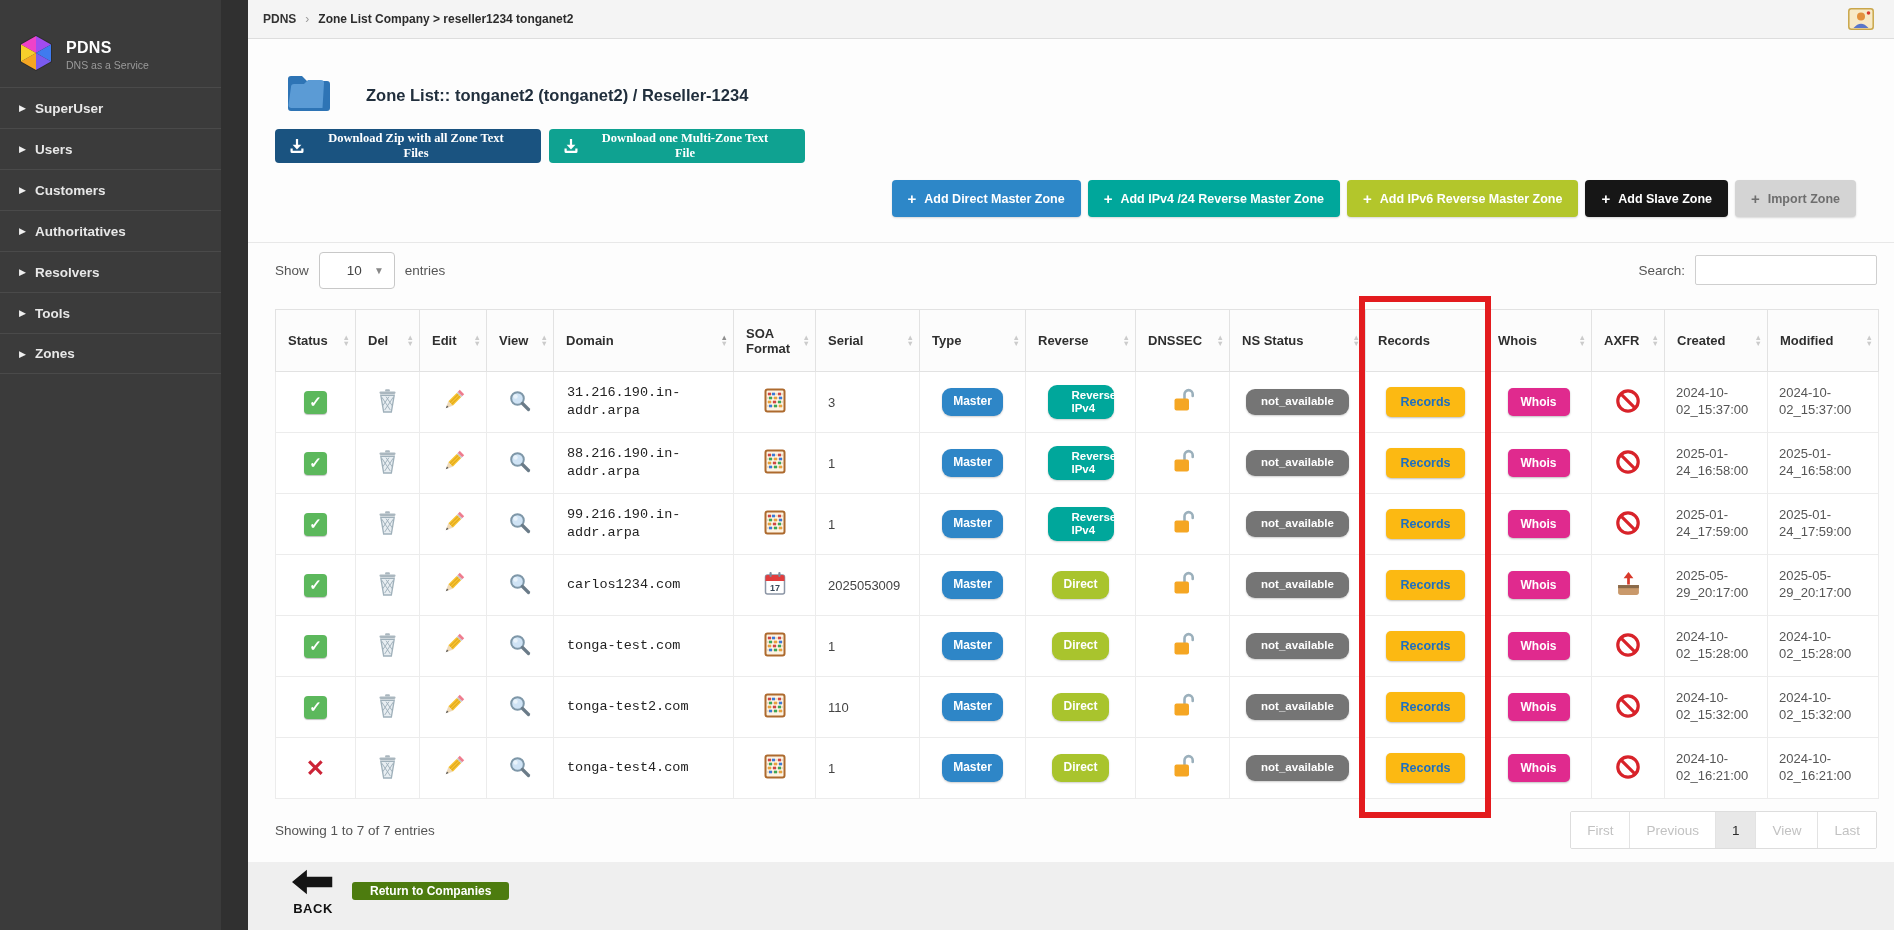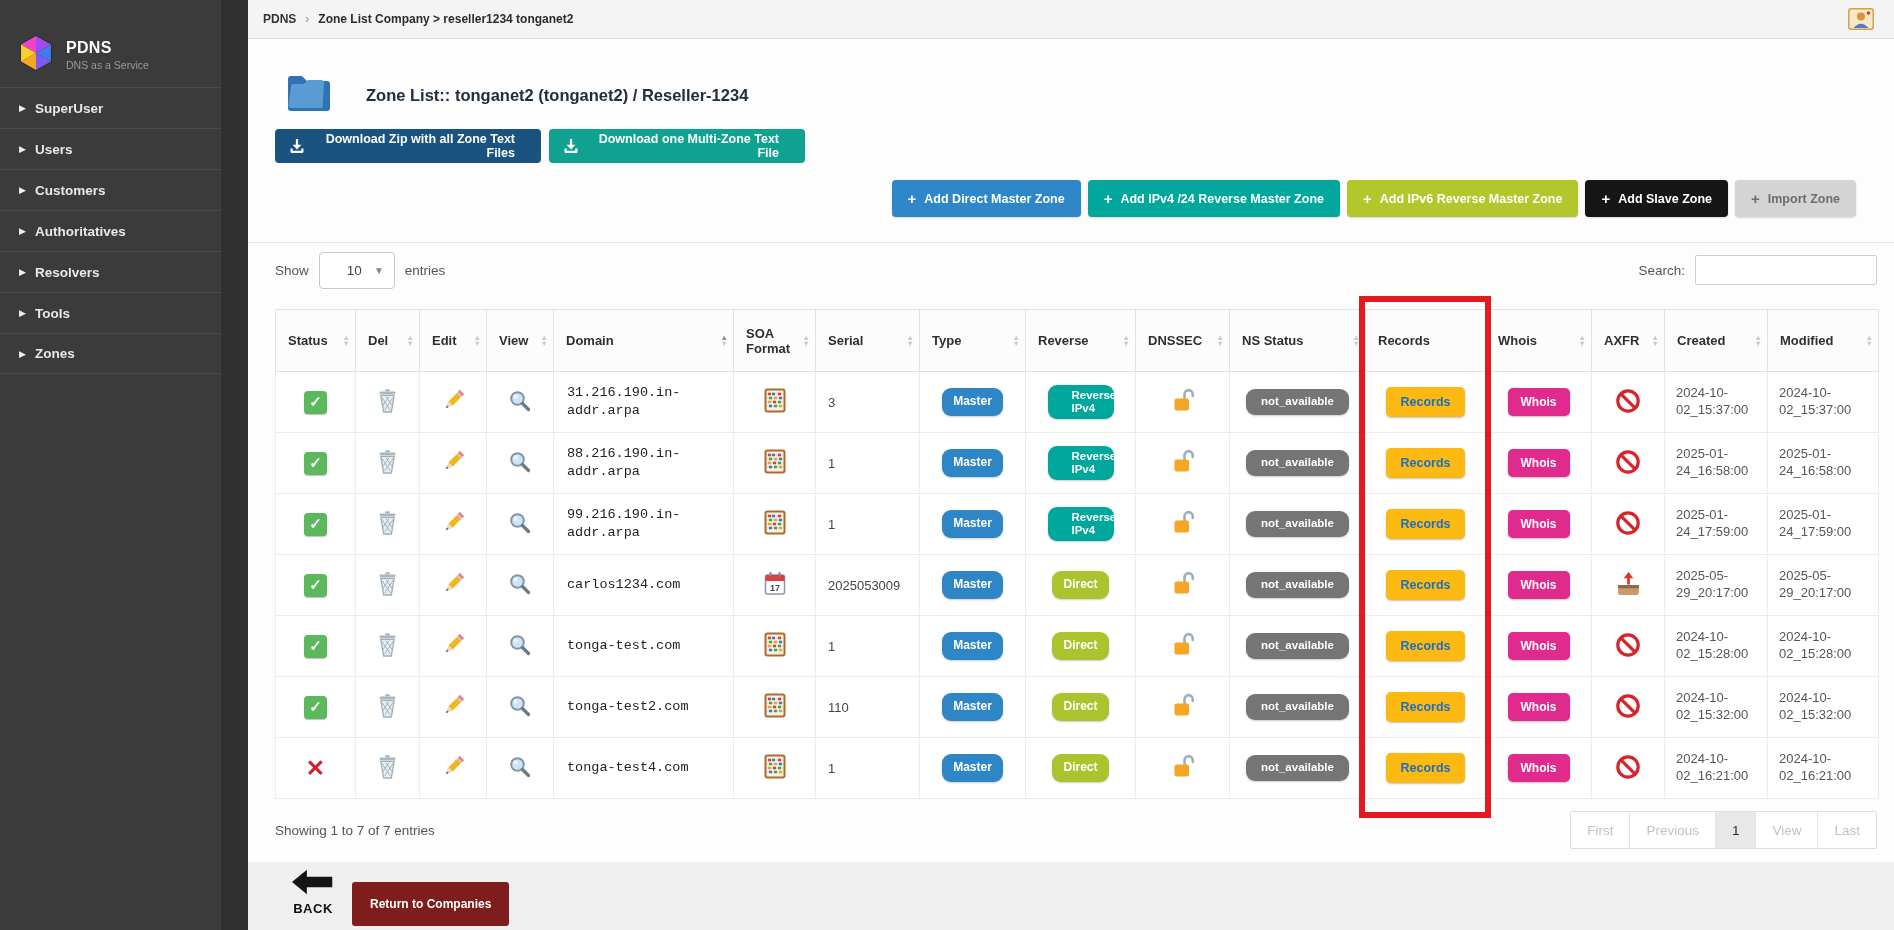--- a/index.html
+++ b/index.html
@@ -27,21 +27,21 @@
   .topbar .spacer { flex:1; }
 
   
   .content { position:absolute; left:248px; top:39px; width:1646px; height:823px; background:#fdfdfd; }
   .title-row { position:absolute; left:37px; top:33px; display:flex; align-items:center; gap:33px; }
   .page-title { font-size:16.5px; font-weight:bold; color:#212f3d; }
 
   .dl-row { position:absolute; left:27px; top:90px; display:flex; gap:8px; }
   .dl-btn { height:34px; border:none; border-radius:4px; color:#fff; font-weight:bold; font-size:12.5px;
             display:flex; align-items:center; padding:0 14px; cursor:pointer; font-family:inherit; }
-  .dl-btn .dl-label { flex:1; text-align:right; padding:0 12px; }
+  .dl-btn .dl-label { flex:1; text-align:center; padding:0 12px;font-family:Liberation Serif, serif; }
   .dl-zip { width:266px; background:#1a5380; }
   .dl-multi { width:256px; background:#0fa291; }
 
   .add-row { position:absolute; right:38px; top:141px; display:flex; gap:7px; }
   .add-btn { height:37px; border:none; border-radius:4px; font-weight:bold; font-size:12.5px;
              display:flex; align-items:center; padding:0 16px; cursor:pointer; font-family:inherit;
              box-shadow:0 1px 2px rgba(0,0,0,.15); }
   .add-btn .plus { font-weight:bold; font-size:15px; margin-right:8px; }
 
   .section-divider { position:absolute; left:0; top:203px; width:100%; border-top:1px solid #e8e8e8; }
@@ -102,21 +102,21 @@
   .pagination li { height:36px; display:flex; align-items:center; justify-content:center;
                    padding:0 16px; font-size:13.5px; color:#c2c2c2; background:#fff; cursor:pointer;
                    border-left:1px solid #e3e3e3; }
   .pagination li:first-child { border-left:none; }
   .pagination li.active { background:#e8e8e8; color:#2b2b2b; }
 
   
   .bottom-strip { position:absolute; left:248px; top:862px; width:1646px; height:68px; background:#efefef; }
   .back-group { position:absolute; left:44px; top:6px; text-align:center; cursor:pointer; }
   .back-label { font-size:13px; font-weight:bold; color:#111; margin-top:1px; letter-spacing:.5px; }
-  .return-btn { position:absolute; left:104px; top:20px; height:44px; background:#7f1d1d; color:#fff;
+  .return-btn { position:absolute; left:104px; top:20px; height:18px; background:#4d7c0f; color:#fff;
                 border:none; border-radius:3px; font-size:12px; font-weight:bold; padding:0 18px;
                 cursor:pointer; font-family:inherit; }
 </style>
 </head>
 <body>
 
 <div id="viewport">
 
   <div class="sidebar">
     <div class="logo-row">

